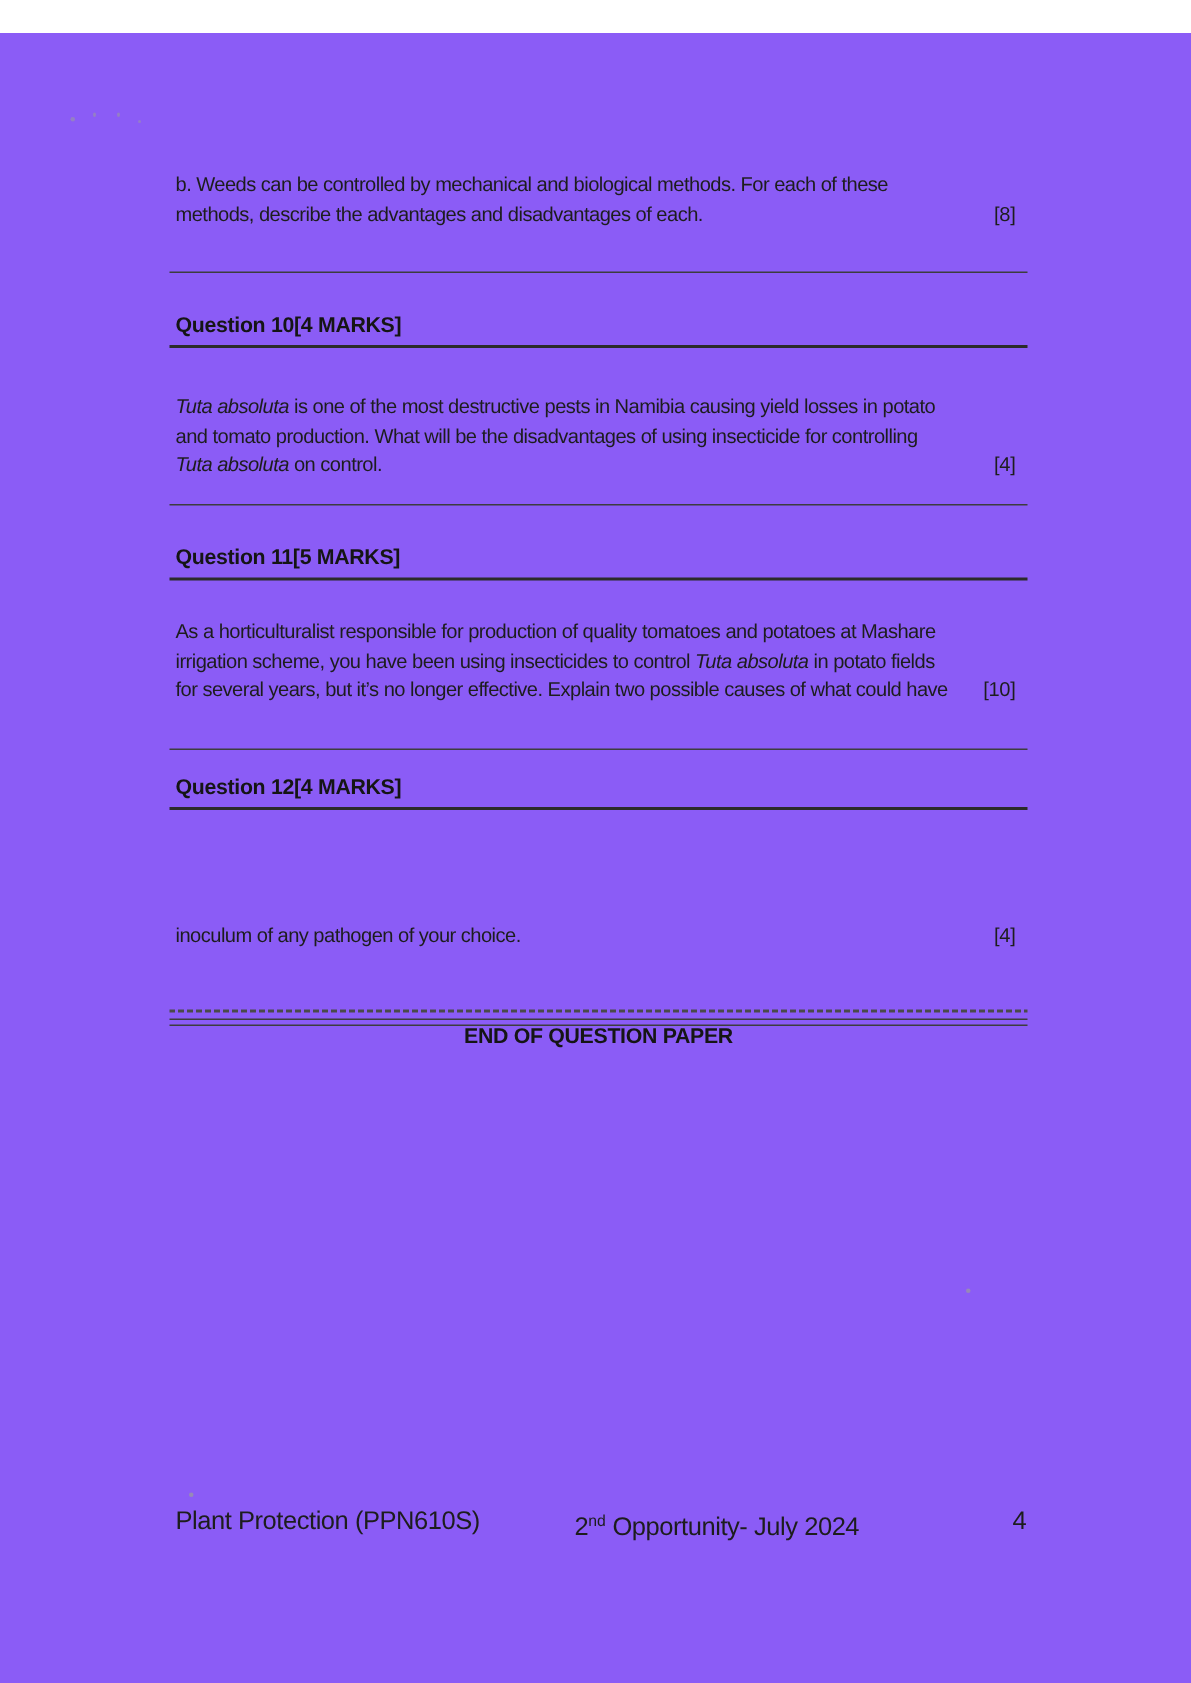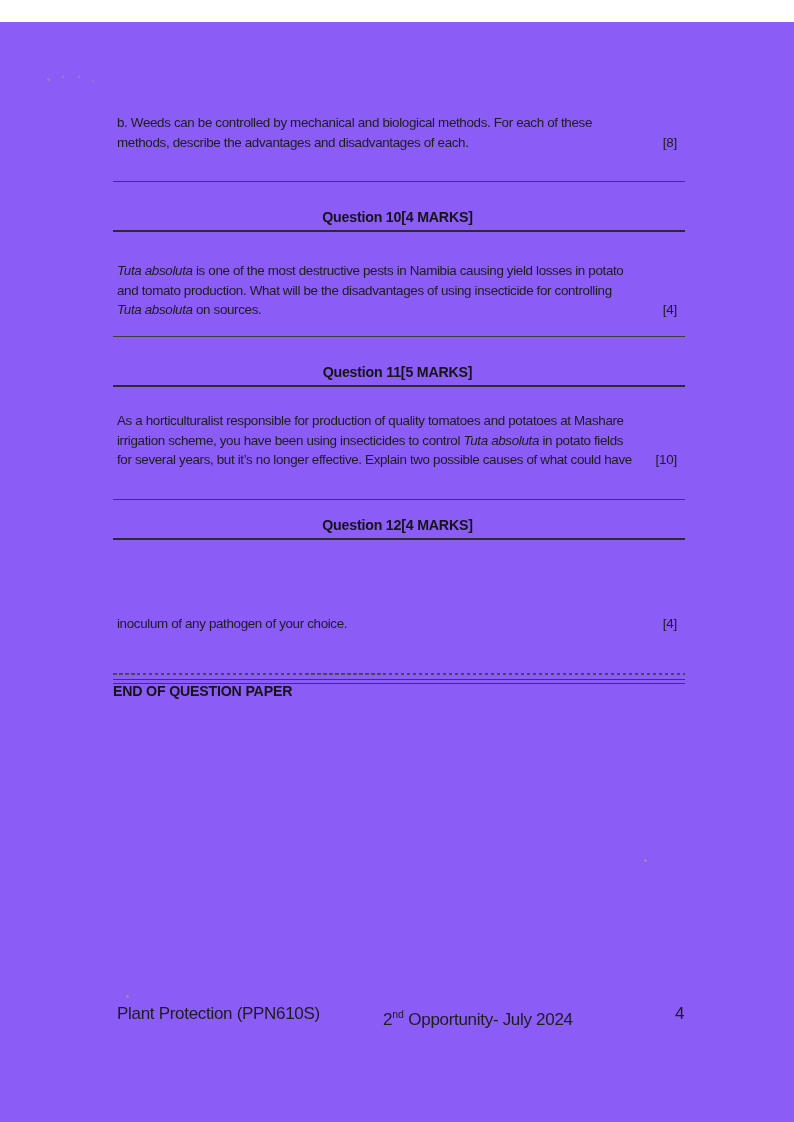--- a/index.html
+++ b/index.html
@@ -37,21 +37,21 @@
     width: 572px;
     height: 0;
     border-top: 1.8px solid #3d3d3d;
   }
   .qhead {
     position: absolute;
     left: 113px;
     width: 572px;
     box-sizing: border-box;
     display: flex;
-    justify-content: center;
+    justify-content: flex-start;
     font-weight: bold;
     font-size: 14.2px;
     letter-spacing: -0.2px;
     line-height: 19px;
     padding-bottom: 3px;
     border-bottom: 2.2px solid #2b2b2b;
     color: #151515;
   }
   .qhead .qlabel { padding-left: 4px; }
   .qhead .qmarks { padding-right: 7px; }
@@ -71,21 +71,21 @@
     height: 4.5px;
     box-sizing: border-box;
     border-top: 1.6px solid #3d3d3d;
     border-bottom: 1.6px solid #3d3d3d;
   }
   .endtext {
     position: absolute;
     left: 113px;
     width: 572px;
     top: 661px;
-    text-align: left;
+    text-align: center;
     font-weight: bold;
     font-size: 14.2px;
     letter-spacing: -0.2px;
     color: #151515;
   }
   .footer-left, .footer-center, .footer-page {
     position: absolute;
     top: 983px;
     font-size: 17px;
     letter-spacing: -0.3px;
@@ -127,21 +127,21 @@
   <div class="rule" style="top:159px"></div>
 
   <div class="qhead" style="top:186px">
     <span class="qlabel">Question 10</span>
     <span class="qmarks">[4 MARKS]</span>
   </div>
 
   <p class="para" style="top:239px">
     <span class="ln"><em>Tuta absoluta</em><span> is one of the most destructive pests in Namibia causing yield losses in potato</span></span><br>
     <span class="ln">and tomato production. What will be the disadvantages of using insecticide for controlling</span><br>
-    <span class="ln"><em>Tuta absoluta</em><span> on sources.</span></span>
+    <span class="ln"><em>Tuta absoluta</em><span> on control.</span></span>
     <span class="marks">[4]</span>
   </p>
 
   <div class="rule" style="top:314px"></div>
 
   <div class="qhead" style="top:341px">
     <span class="qlabel">Question 11</span>
     <span class="qmarks">[5 MARKS]</span>
   </div>
 

